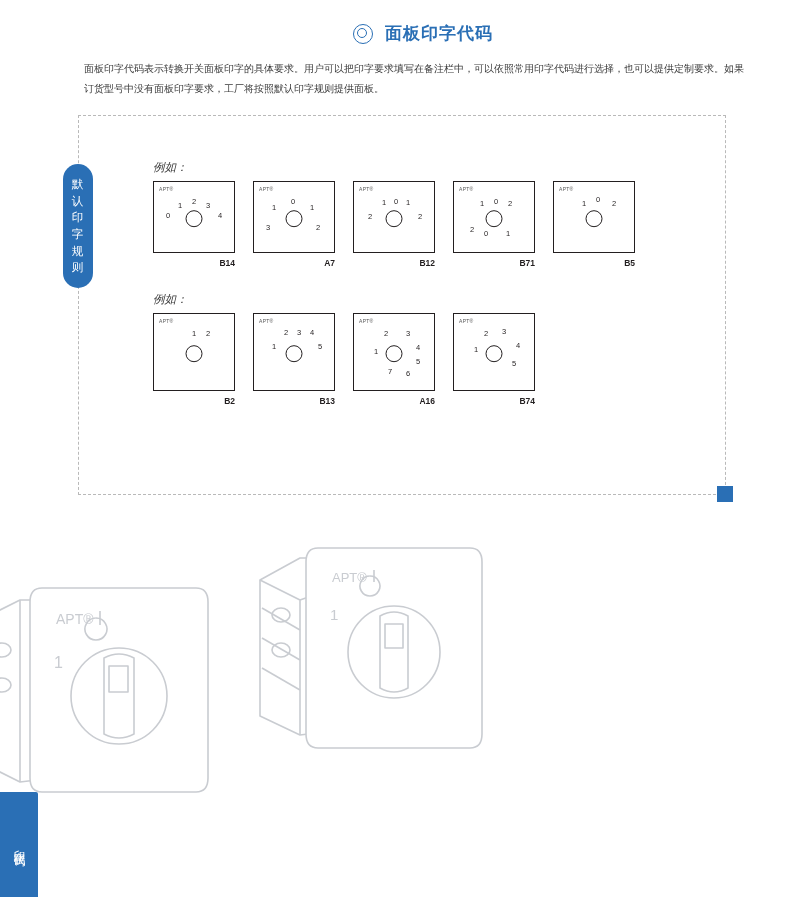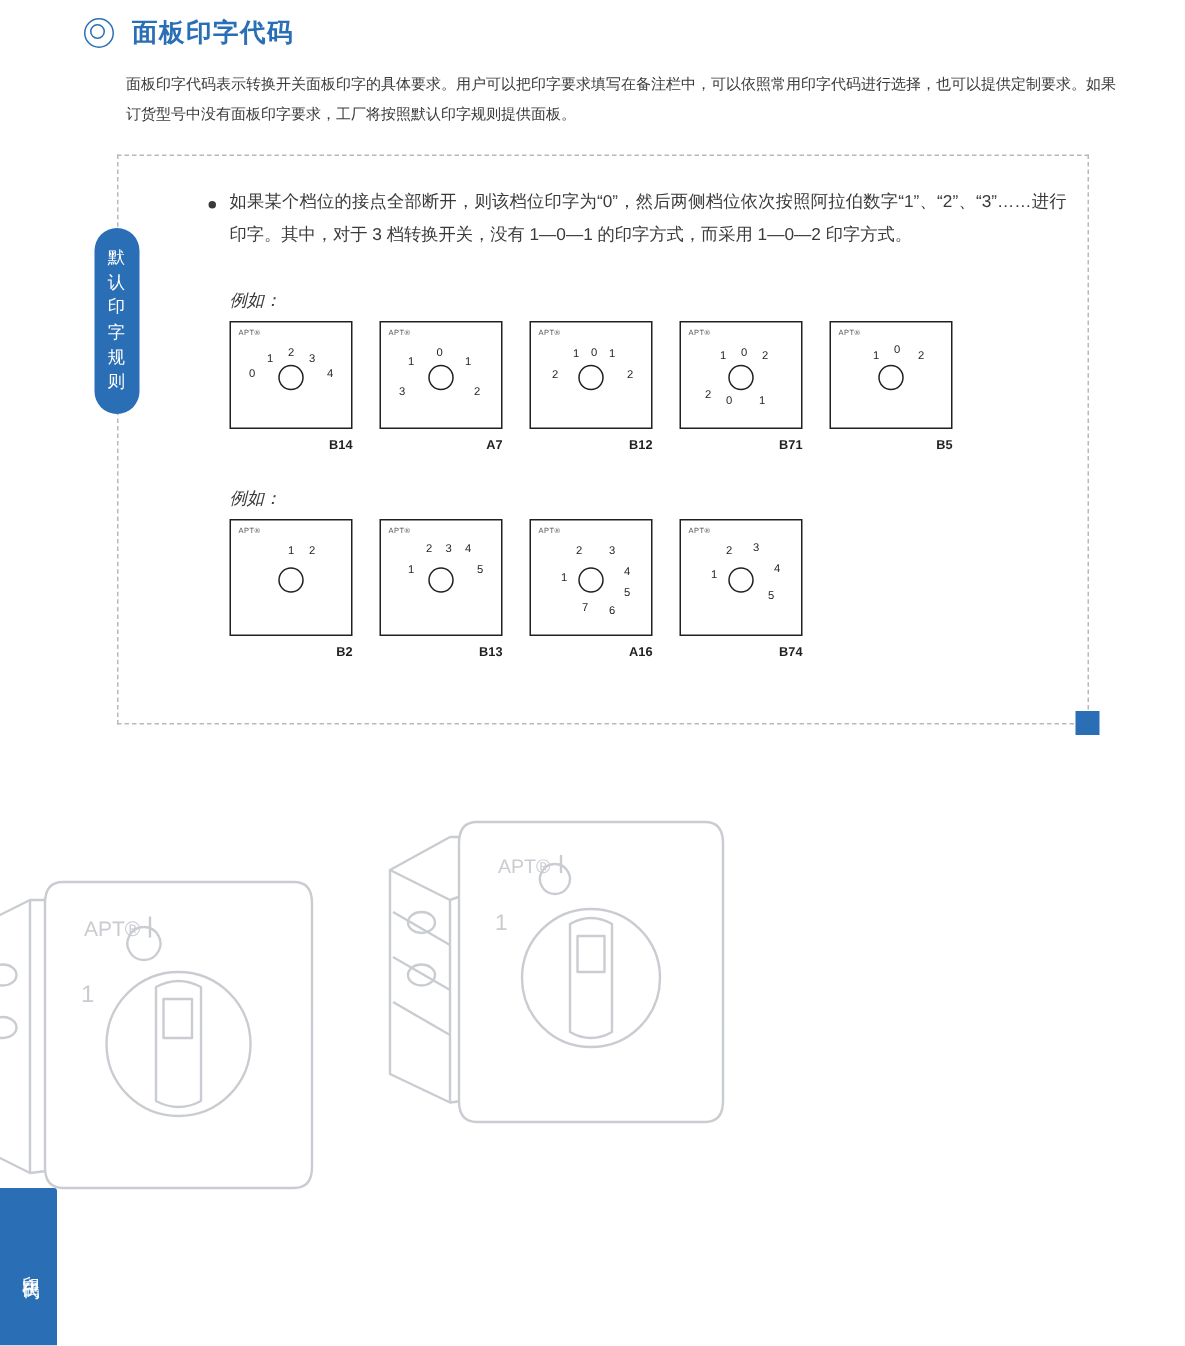--- a/index.html
+++ b/index.html
@@ -13,21 +13,22 @@
     font-family: "Liberation Sans", sans-serif;
     color: #231f20;
     position: relative;
     overflow: hidden;
   }
 
   
   .page-header {
     display: flex;
     align-items: center;
-    padding: 10px 0 0 56px;
+    padding: 22px 0 0 56px;
+    justify-content: center;
   }
   .header-mark {
     width: 18px;
     height: 18px;
     border: 1.5px solid #2a6fb5;
     border-radius: 50%;
     position: relative;
     margin-right: 12px;
     flex: none;
   }
@@ -208,24 +209,20 @@
 
   <div class="side-tab">
     <span>默</span>
     <span>认</span>
     <span>印</span>
     <span>字</span>
     <span>规</span>
     <span>则</span>
   </div>
 
-  <div class="bullet-row">
-    <div class="bullet-dot"></div>
-    <div class="bullet-text">如果某个档位的接点全部断开，则该档位印字为“0”，然后两侧档位依次按照阿拉伯数字“1”、“2”、“3”……进行印字。其中，对于 3 档转换开关，没有 1—0—1 的印字方式，而采用 1—0—2 印字方式。</div>
-  </div>
   <div class="example-label">例如：</div>
 
   <div class="panel-row">
 
     <div class="panel-wrap">
       <div class="panel">
         <div class="brand">APT®</div>
         <div class="num" style="left:12px;top:30px">0</div>
         <div class="num" style="left:24px;top:20px">1</div>
         <div class="num" style="left:38px;top:16px">2</div>

